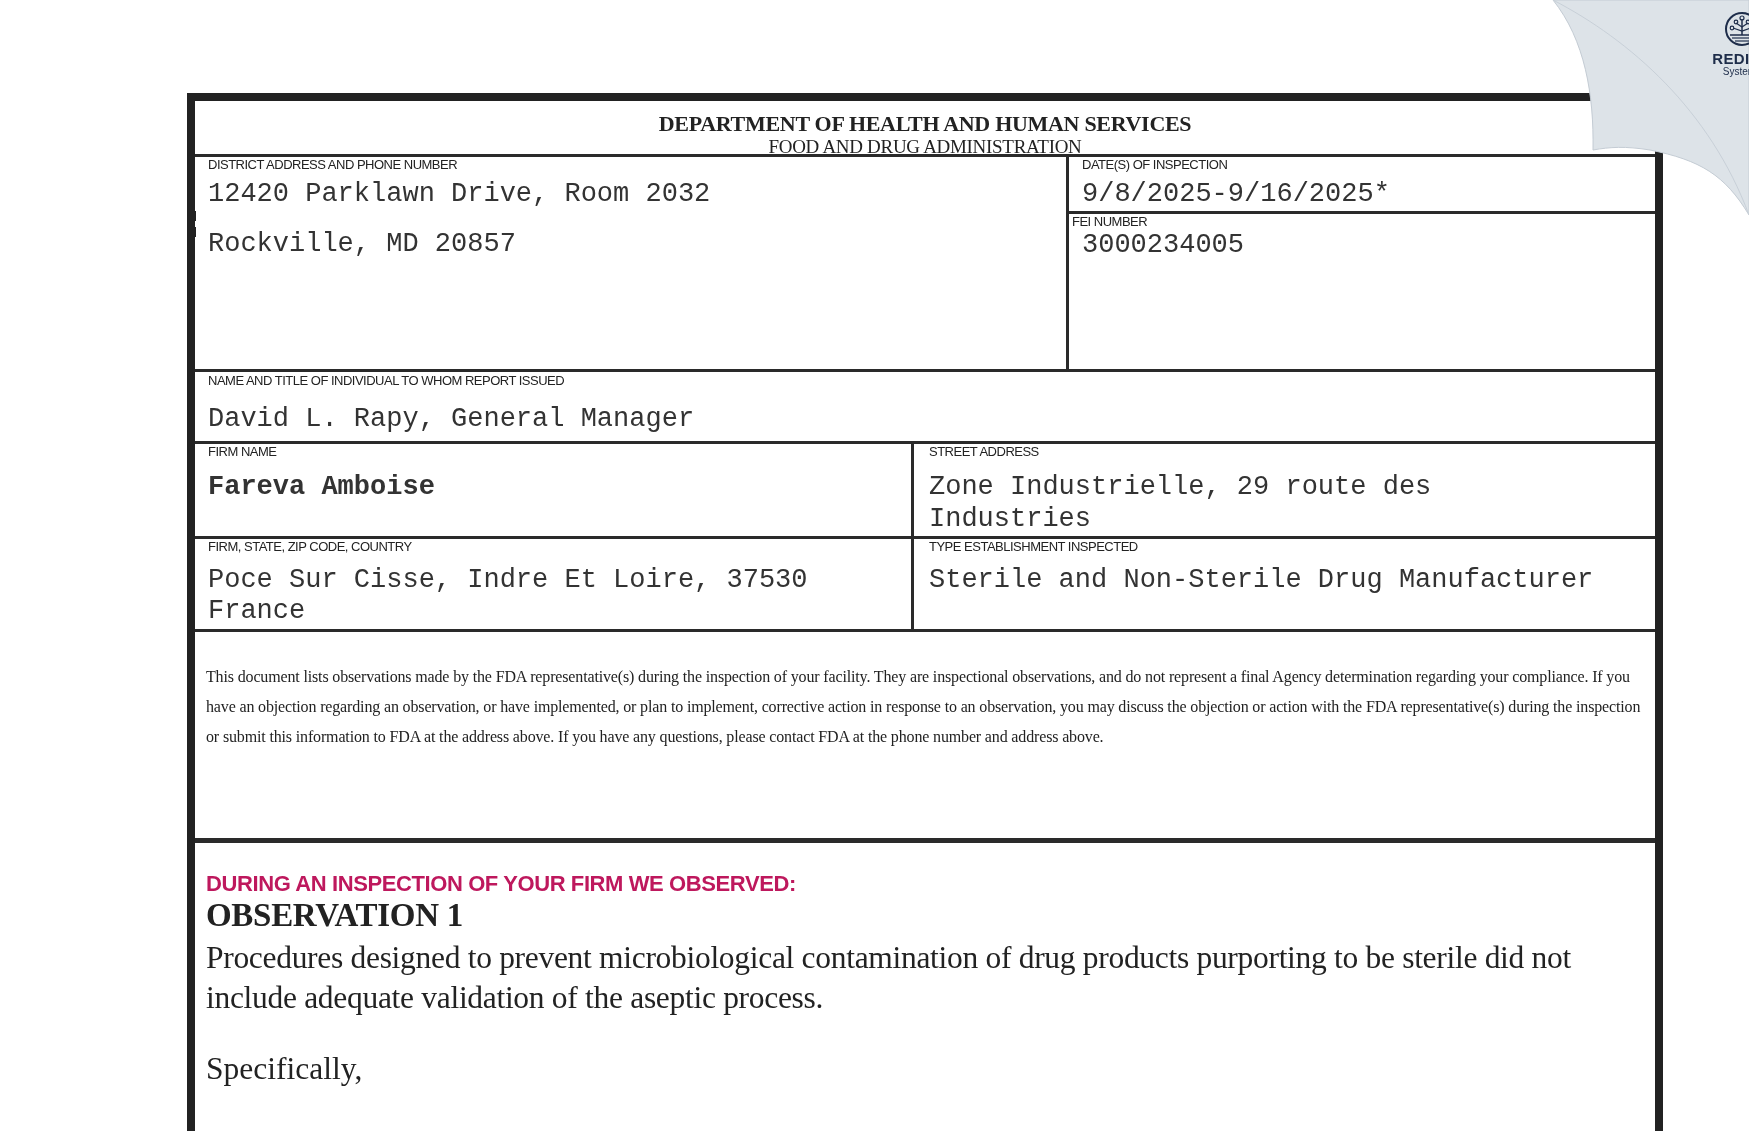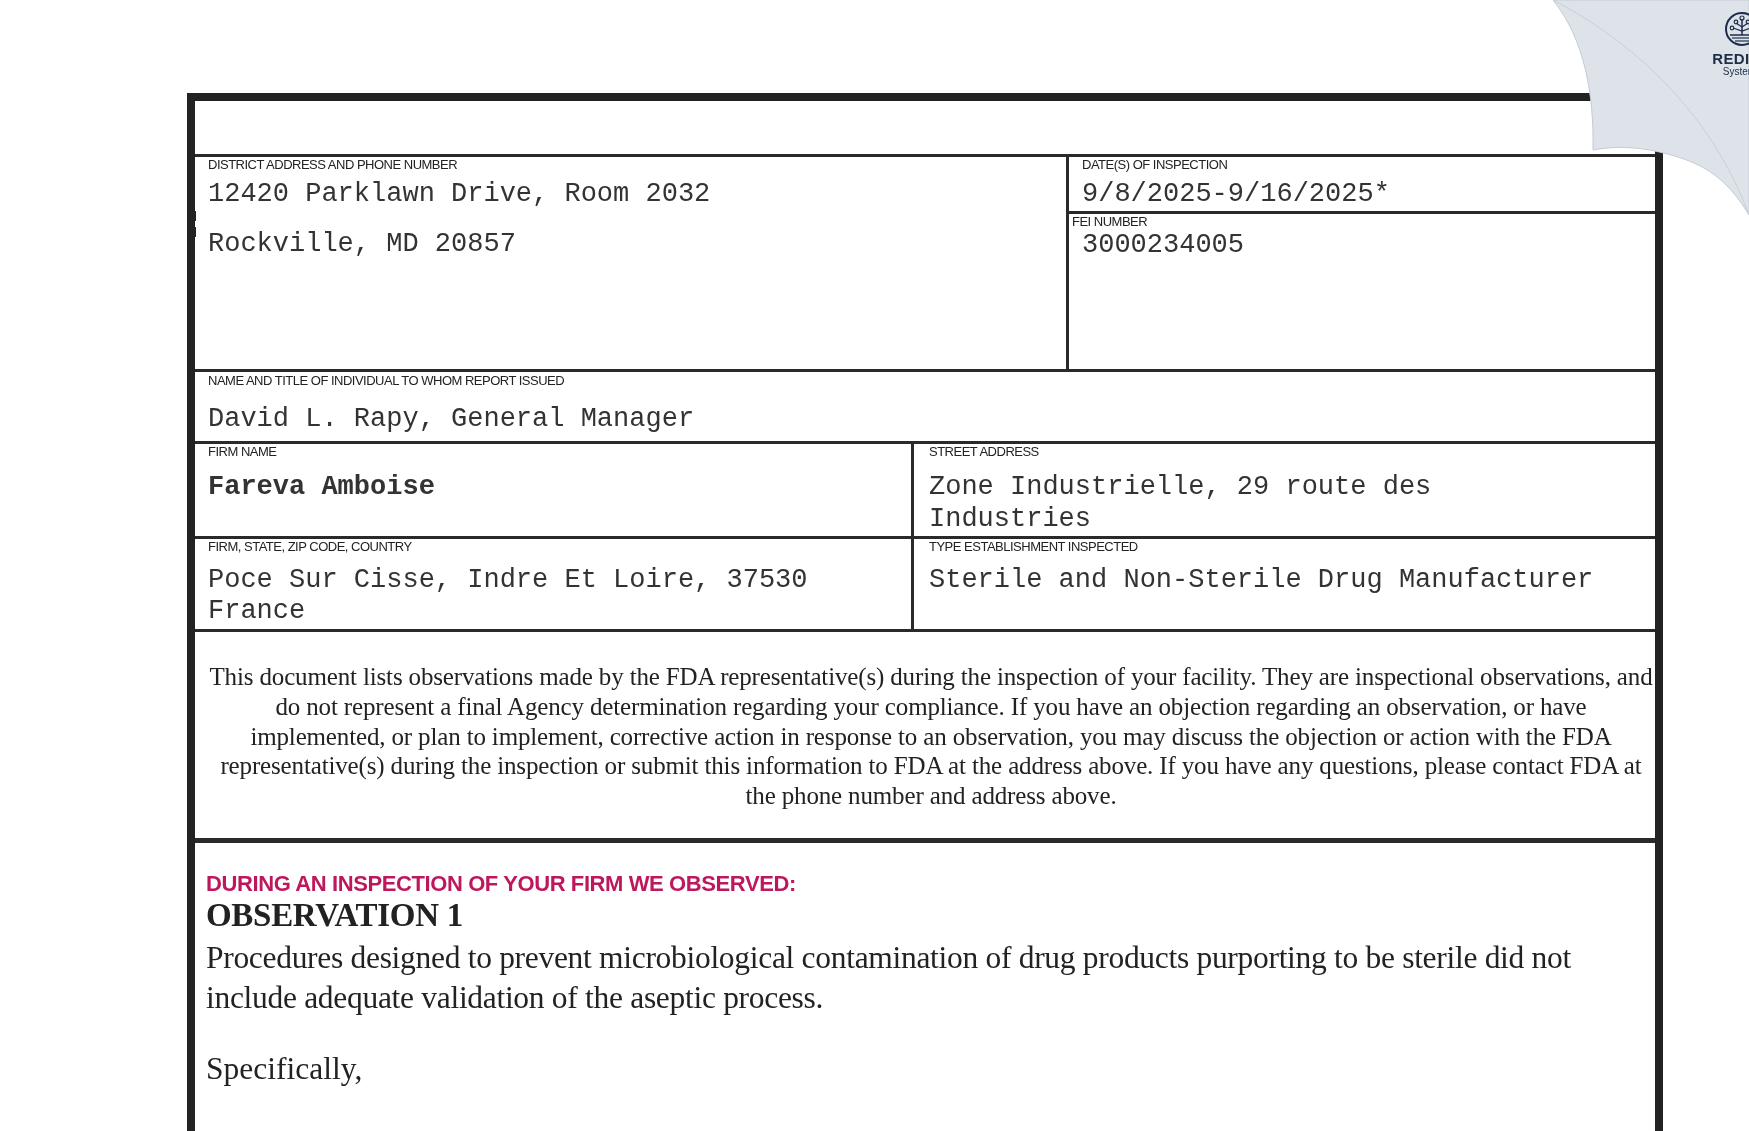--- a/index.html
+++ b/index.html
@@ -5,34 +5,36 @@
   html, body { margin:0; padding:0; }
   body { width:1749px; height:1131px; background:#ffffff; position:relative; overflow:hidden; font-family:"Liberation Serif", serif; color:#222; }
   .form { position:absolute; left:187px; top:93px; width:1476px; height:1060px; border-left:8px solid #222; border-top:8px solid #222; border-right:8px solid #222; box-sizing:border-box; }
   .abs { position:absolute; }
   .hline { position:absolute; background:#2a2a2a; }
   .vline { position:absolute; background:#2a2a2a; }
   .lbl { position:absolute; font-family:"Liberation Sans", sans-serif; font-size:13px; letter-spacing:-0.5px; color:#222; white-space:nowrap; }
   .val { position:absolute; font-family:"Liberation Mono", monospace; font-size:27px; color:#333; white-space:nowrap; line-height:32px; }
   .hdr1 { position:absolute; left:0; right:0; top:10px; text-align:center; font-family:"Liberation Serif", serif; font-weight:bold; font-size:22px; letter-spacing:-0.3px; }
   .hdr2 { position:absolute; left:0; right:0; top:35px; text-align:center; font-family:"Liberation Serif", serif; font-size:19px; letter-spacing:-0.3px; }
-  .disc { position:absolute; left:206px; top:662px; width:1450px; font-family:"Liberation Serif", serif; font-size:25px; line-height:29.8px; color:#222; letter-spacing:-0.15px;text-align:center; }
+  .disc { position:absolute; left:206px; top:662px; width:1450px; font-family:"Liberation Serif", serif; font-size:16px; line-height:29.8px; color:#222; letter-spacing:-0.15px; }
   .during { position:absolute; left:206px; top:871px; font-family:"Liberation Sans", sans-serif; font-weight:bold; font-size:22px; letter-spacing:-0.4px; color:#be185d; }
   .obs { position:absolute; left:206px; top:897px; font-family:"Liberation Serif", serif; font-weight:bold; font-size:33px; color:#222; letter-spacing:-0.3px; }
   .obsdesc { position:absolute; left:206px; top:938px; width:1450px; font-family:Liberation Serif, serif; font-size:31.5px; line-height:40px; color:#222; letter-spacing:-0.3px; }
   .spec { position:absolute; left:206px; top:1051px; font-family:"Liberation Serif", serif; font-size:31.5px; color:#222; }
   .curl { position:absolute; left:1540px; top:0; width:209px; height:215px; }
   .tick { position:absolute; left:193px; width:3px; height:10px; background:#222; }
 </style>
 </head>
 <body>
 
 <div class="form"></div>
 
 <div class="abs" style="left:195px; top:101px; width:1460px; height:54px;">
+  <div class="hdr1">DEPARTMENT OF HEALTH AND HUMAN SERVICES</div>
+  <div class="hdr2">FOOD AND DRUG ADMINISTRATION</div>
 </div>
 
 <div class="hline" style="left:195px; top:154px; width:1460px; height:3px;"></div>
 <div class="hline" style="left:1067px; top:211px; width:588px; height:3px;"></div>
 <div class="hline" style="left:195px; top:369px; width:1460px; height:3px;"></div>
 <div class="hline" style="left:195px; top:441px; width:1460px; height:3px;"></div>
 <div class="hline" style="left:195px; top:536px; width:1460px; height:3px;"></div>
 <div class="hline" style="left:195px; top:629px; width:1460px; height:3px;"></div>
 <div class="hline" style="left:195px; top:838px; width:1460px; height:5px;"></div>
 

